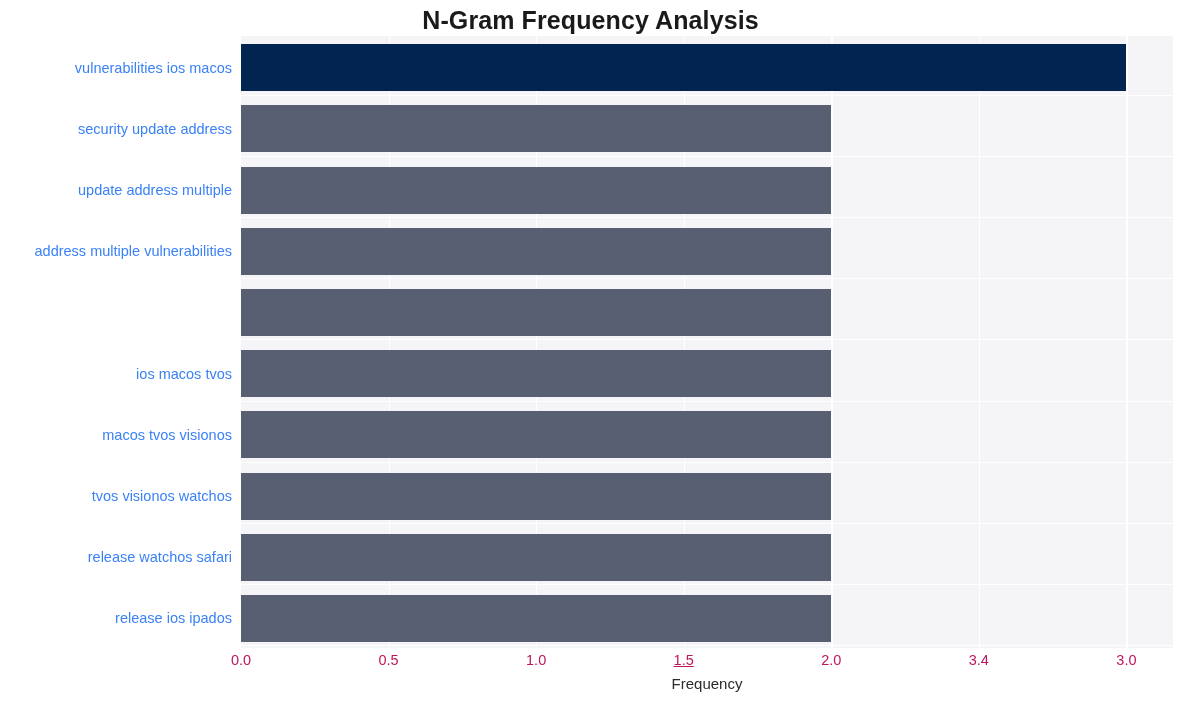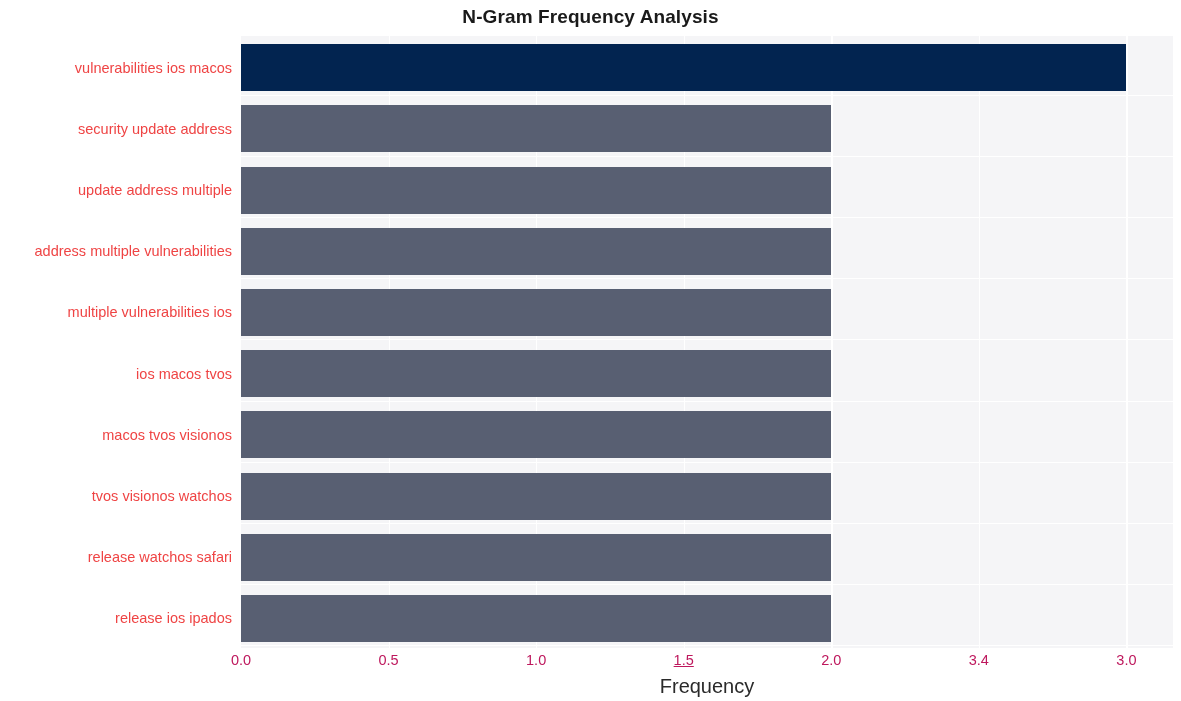--- a/index.html
+++ b/index.html
@@ -21,21 +21,21 @@
     background: #ffffff;
   }
 
   
   #chart-title {
     position: absolute;
     left: 0;
     top: 6px;
     width: 1181px;
     text-align: center;
-    font-size: 19px;
+    font-size: 25px;
     font-weight: bold;
     color: #1a1a1a;
     letter-spacing: 0.1px;
   }
 
   
   #plot-area {
     position: absolute;
     left: 241px;
     top: 36px;
@@ -73,21 +73,21 @@
     top: 36px;
     width: 232px;
     height: 612px;
   }
   .ytick-label {
     position: absolute;
     right: 0;
     width: 232px;
     text-align: right;
     font-size: 14.5px;
-    color: #ef4444;
+    color: #3b82f6;
     line-height: 1;
     white-space: nowrap;
   }
 
   
   #xlabels {
     position: absolute;
     left: 241px;
     top: 652px;
     width: 932px;
@@ -100,21 +100,21 @@
     font-size: 14.5px;
     color: #be185d;
     white-space: nowrap;
   }
   #xaxis-title {
     position: absolute;
     left: 241px;
     top: 675px;
     width: 932px;
     text-align: center;
-    font-size: 20px;
+    font-size: 15px;
     color: #2a2a2a;
   }
 </style>
 </head>
 <body>
 
 <div id="figure">
 
   <div id="chart-title">N-Gram Frequency Analysis</div>
 
@@ -151,21 +151,20 @@
         <div class="bar" title="visionos watchos safari: 2" style="width: 590.284px; top: 497.7px; background: rgb(88, 95, 114);"></div>
         <div class="bar" title="release ios ipados: 2" style="width: 590.284px; top: 558.9px; background: rgb(88, 95, 114);"></div>
       </div>
   </div>
 
   <div id="ylabels">
       <div class="ytick-label" style="top: 24.6px;">vulnerabilities ios macos</div>
       <div class="ytick-label" style="top: 85.8px;">security update address</div>
       <div class="ytick-label" style="top: 147px;">update address multiple</div>
       <div class="ytick-label" style="top: 208.2px;">address multiple vulnerabilities</div>
-      <div class="ytick-label" style="top: 269.4px;">multiple vulnerabilities ios</div>
       <div class="ytick-label" style="top: 330.6px;">ios macos tvos</div>
       <div class="ytick-label" style="top: 391.8px;">macos tvos visionos</div>
       <div class="ytick-label" style="top: 453px;">tvos visionos watchos</div>
       <div class="ytick-label" style="top: 514.2px;">release watchos safari</div>
       <div class="ytick-label" style="top: 575.4px;">release ios ipados</div>
     </div>
 
   <div id="xlabels">
       <div class="xtick-label" style="left: 0px;">0.0</div>
       <div class="xtick-label" style="left: 147.571px;">0.5</div>

